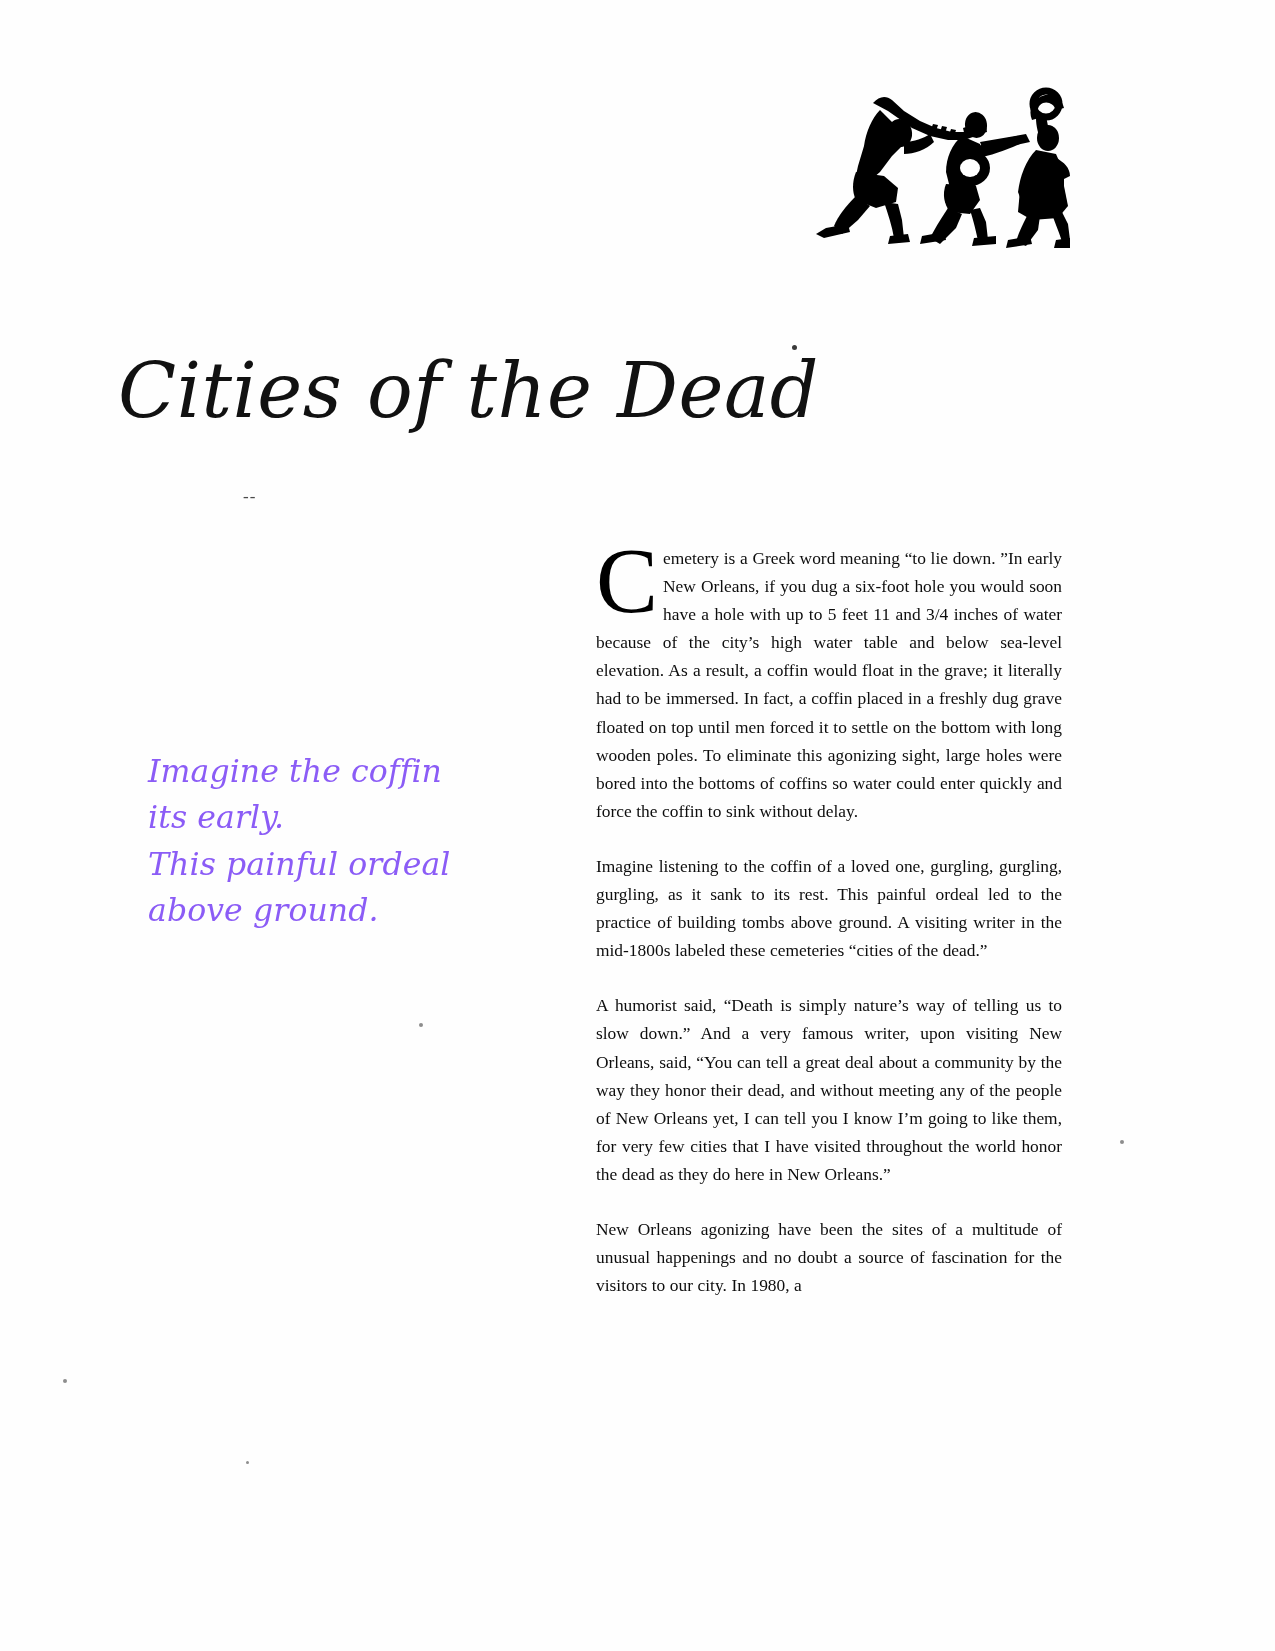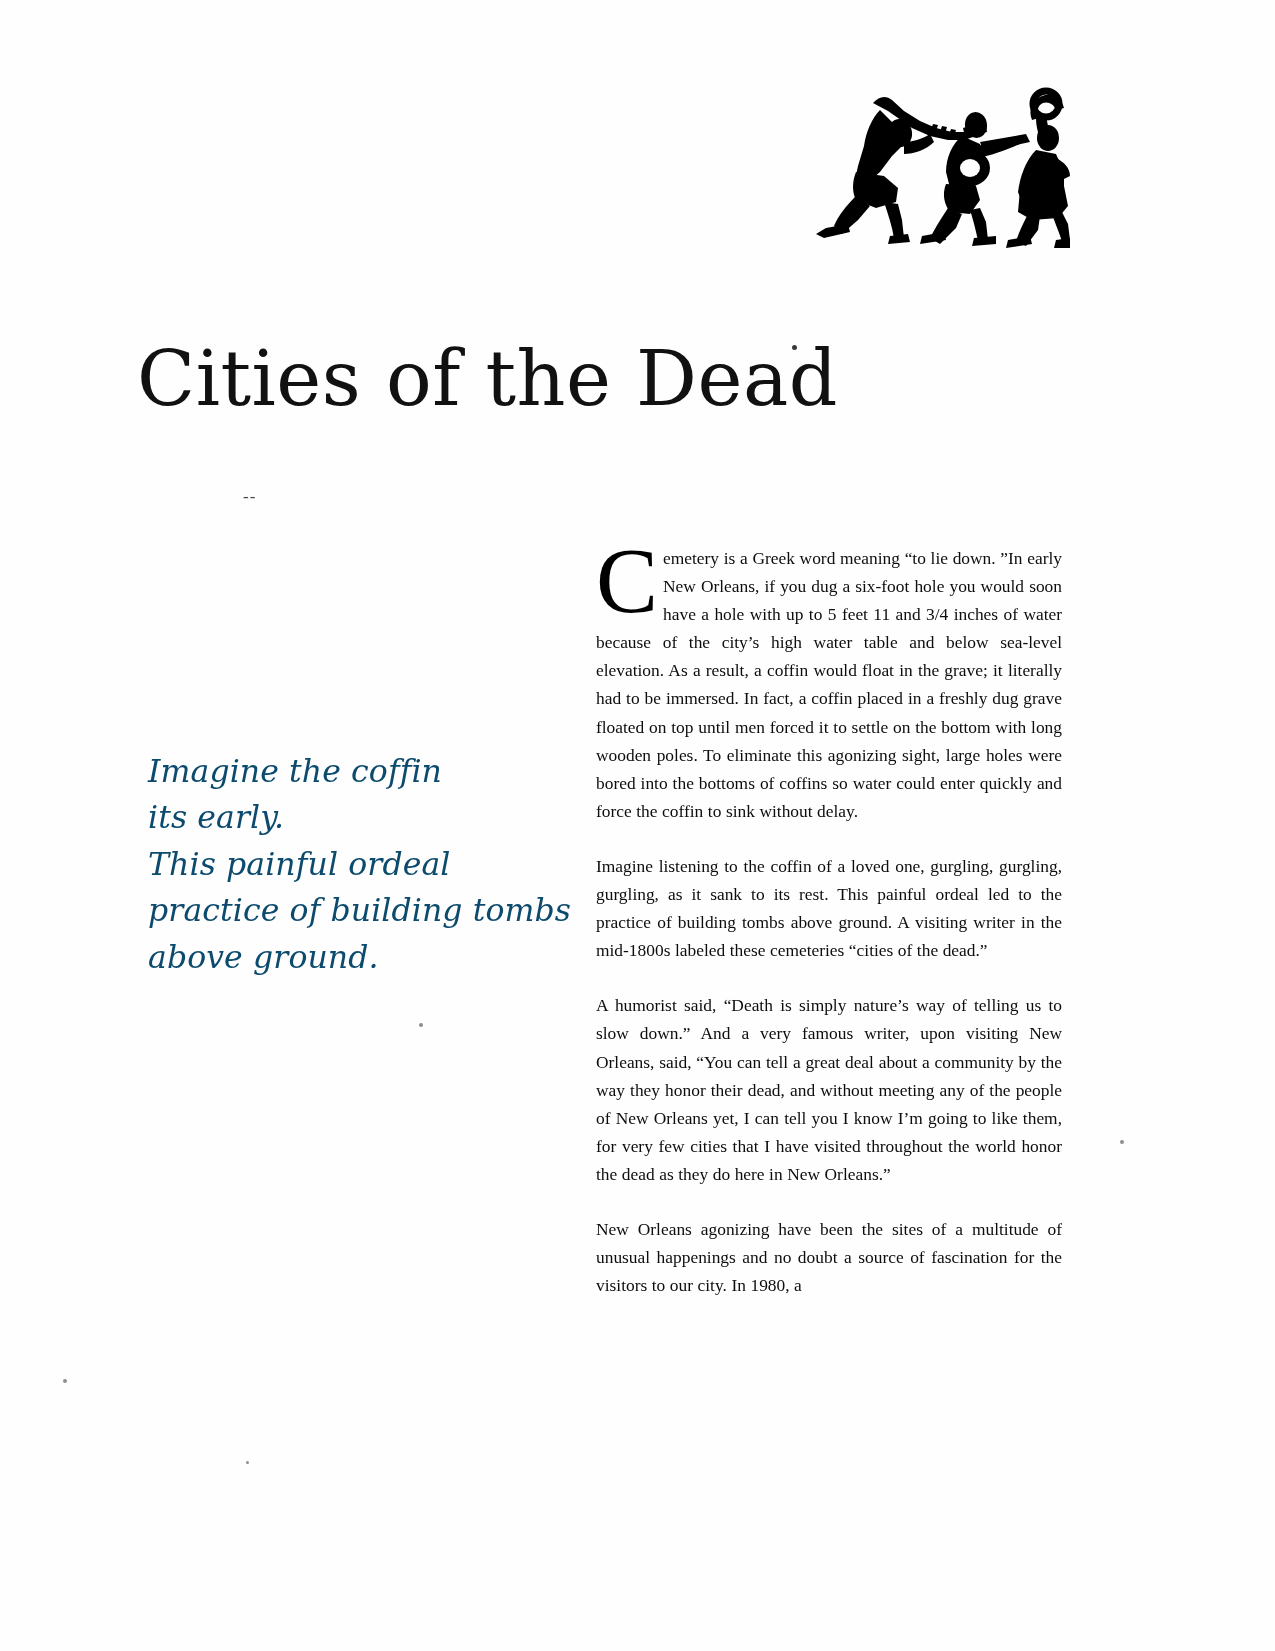--- a/index.html
+++ b/index.html
@@ -30,30 +30,30 @@
     top: 80px;
     width: 290px;
     height: 175px;
   }
   .illustration svg { display: block; width: 100%; height: 100%; }
 
   
   .title {
     position: absolute;
     left: 118px;
-    top: 288px;
+    top: 300px;
     width: 720px;
     font-family: "DejaVu Serif", "Liberation Serif", serif;
+    font-style: italic;
     font-weight: 400;
     font-size: 76px;
     line-height: 1.05;
     letter-spacing: 0.5px;
     color: #111111;
     white-space: nowrap;
-    text-align: right;
   }
   .title-dot {
     position: absolute;
     left: 792px;
     top: 345px;
     width: 5px;
     height: 5px;
     background: #3a3a3a;
     border-radius: 50%;
   }
@@ -73,21 +73,21 @@
   .pullquote {
     position: absolute;
     left: 108px;
     top: 716px;
     width: 470px;
     font-family: "DejaVu Serif", "Liberation Serif", serif;
     font-style: italic;
     font-weight: 400;
     font-size: 31.5px;
     line-height: 46.5px;
-    color: #0c4a6e;
+    color: #8b5cf6;
     letter-spacing: 0.1px;
   }
   .pullquote .pq-line { display: block; white-space: nowrap; }
 
   
   .body-col {
     position: absolute;
     left: 596px;
     top: 544px;
     width: 466px;
@@ -201,21 +201,20 @@
 
   <h1 class="title">Cities of the Dead</h1>
   <span class="title-dot"></span>
 
   <div class="dash-mark">--</div>
 
   <blockquote class="pullquote">
     <span class="pq-line">Imagine the coffin</span>
     <span class="pq-line">its early.</span>
     <span class="pq-line">This painful ordeal</span>
-    <span class="pq-line">practice of building tombs</span>
     <span class="pq-line">above ground.</span>
   </blockquote>
 
   <div class="body-col">
     <p class="para first"><span class="dropcap">C</span><span>emetery is a Greek word meaning “to lie down. ”In early New Orleans, if you dug a six-foot hole you would soon have a hole with up to 5 feet 11 and 3/4 inches of water because of the city’s high water table and below sea-level elevation.  As a result, a coffin would float in the grave; it literally had to be immersed.  In fact, a coffin placed in a freshly dug grave floated on top until men forced it to settle on the bottom with long wooden poles.  To eliminate this agonizing sight, large holes were bored into the bottoms of coffins so water could enter quickly and force the coffin to sink without delay.</span></p>
     <p class="para">Imagine listening to the coffin of a loved one, gurgling, gurgling, gurgling, as it sank to its rest. This painful ordeal led to the practice of building tombs above ground.  A visiting writer in the mid-1800s labeled these cemeteries “cities of the dead.”</p>
     <p class="para">A humorist said, “Death is simply nature’s way of telling us to slow down.”  And a very famous writer, upon visiting New Orleans, said, “You can tell a great deal about a community by the way they honor their dead, and without meeting any of the people of New Orleans yet, I can tell you I know I’m going to like them, for very few cities that I have visited throughout the world honor the dead as they do here in New Orleans.”</p>
     <p class="para">New Orleans agonizing have been the sites of a multitude of unusual happenings and no doubt a source of fascination for the visitors to our city.  In 1980, a</p>
   </div>
 

